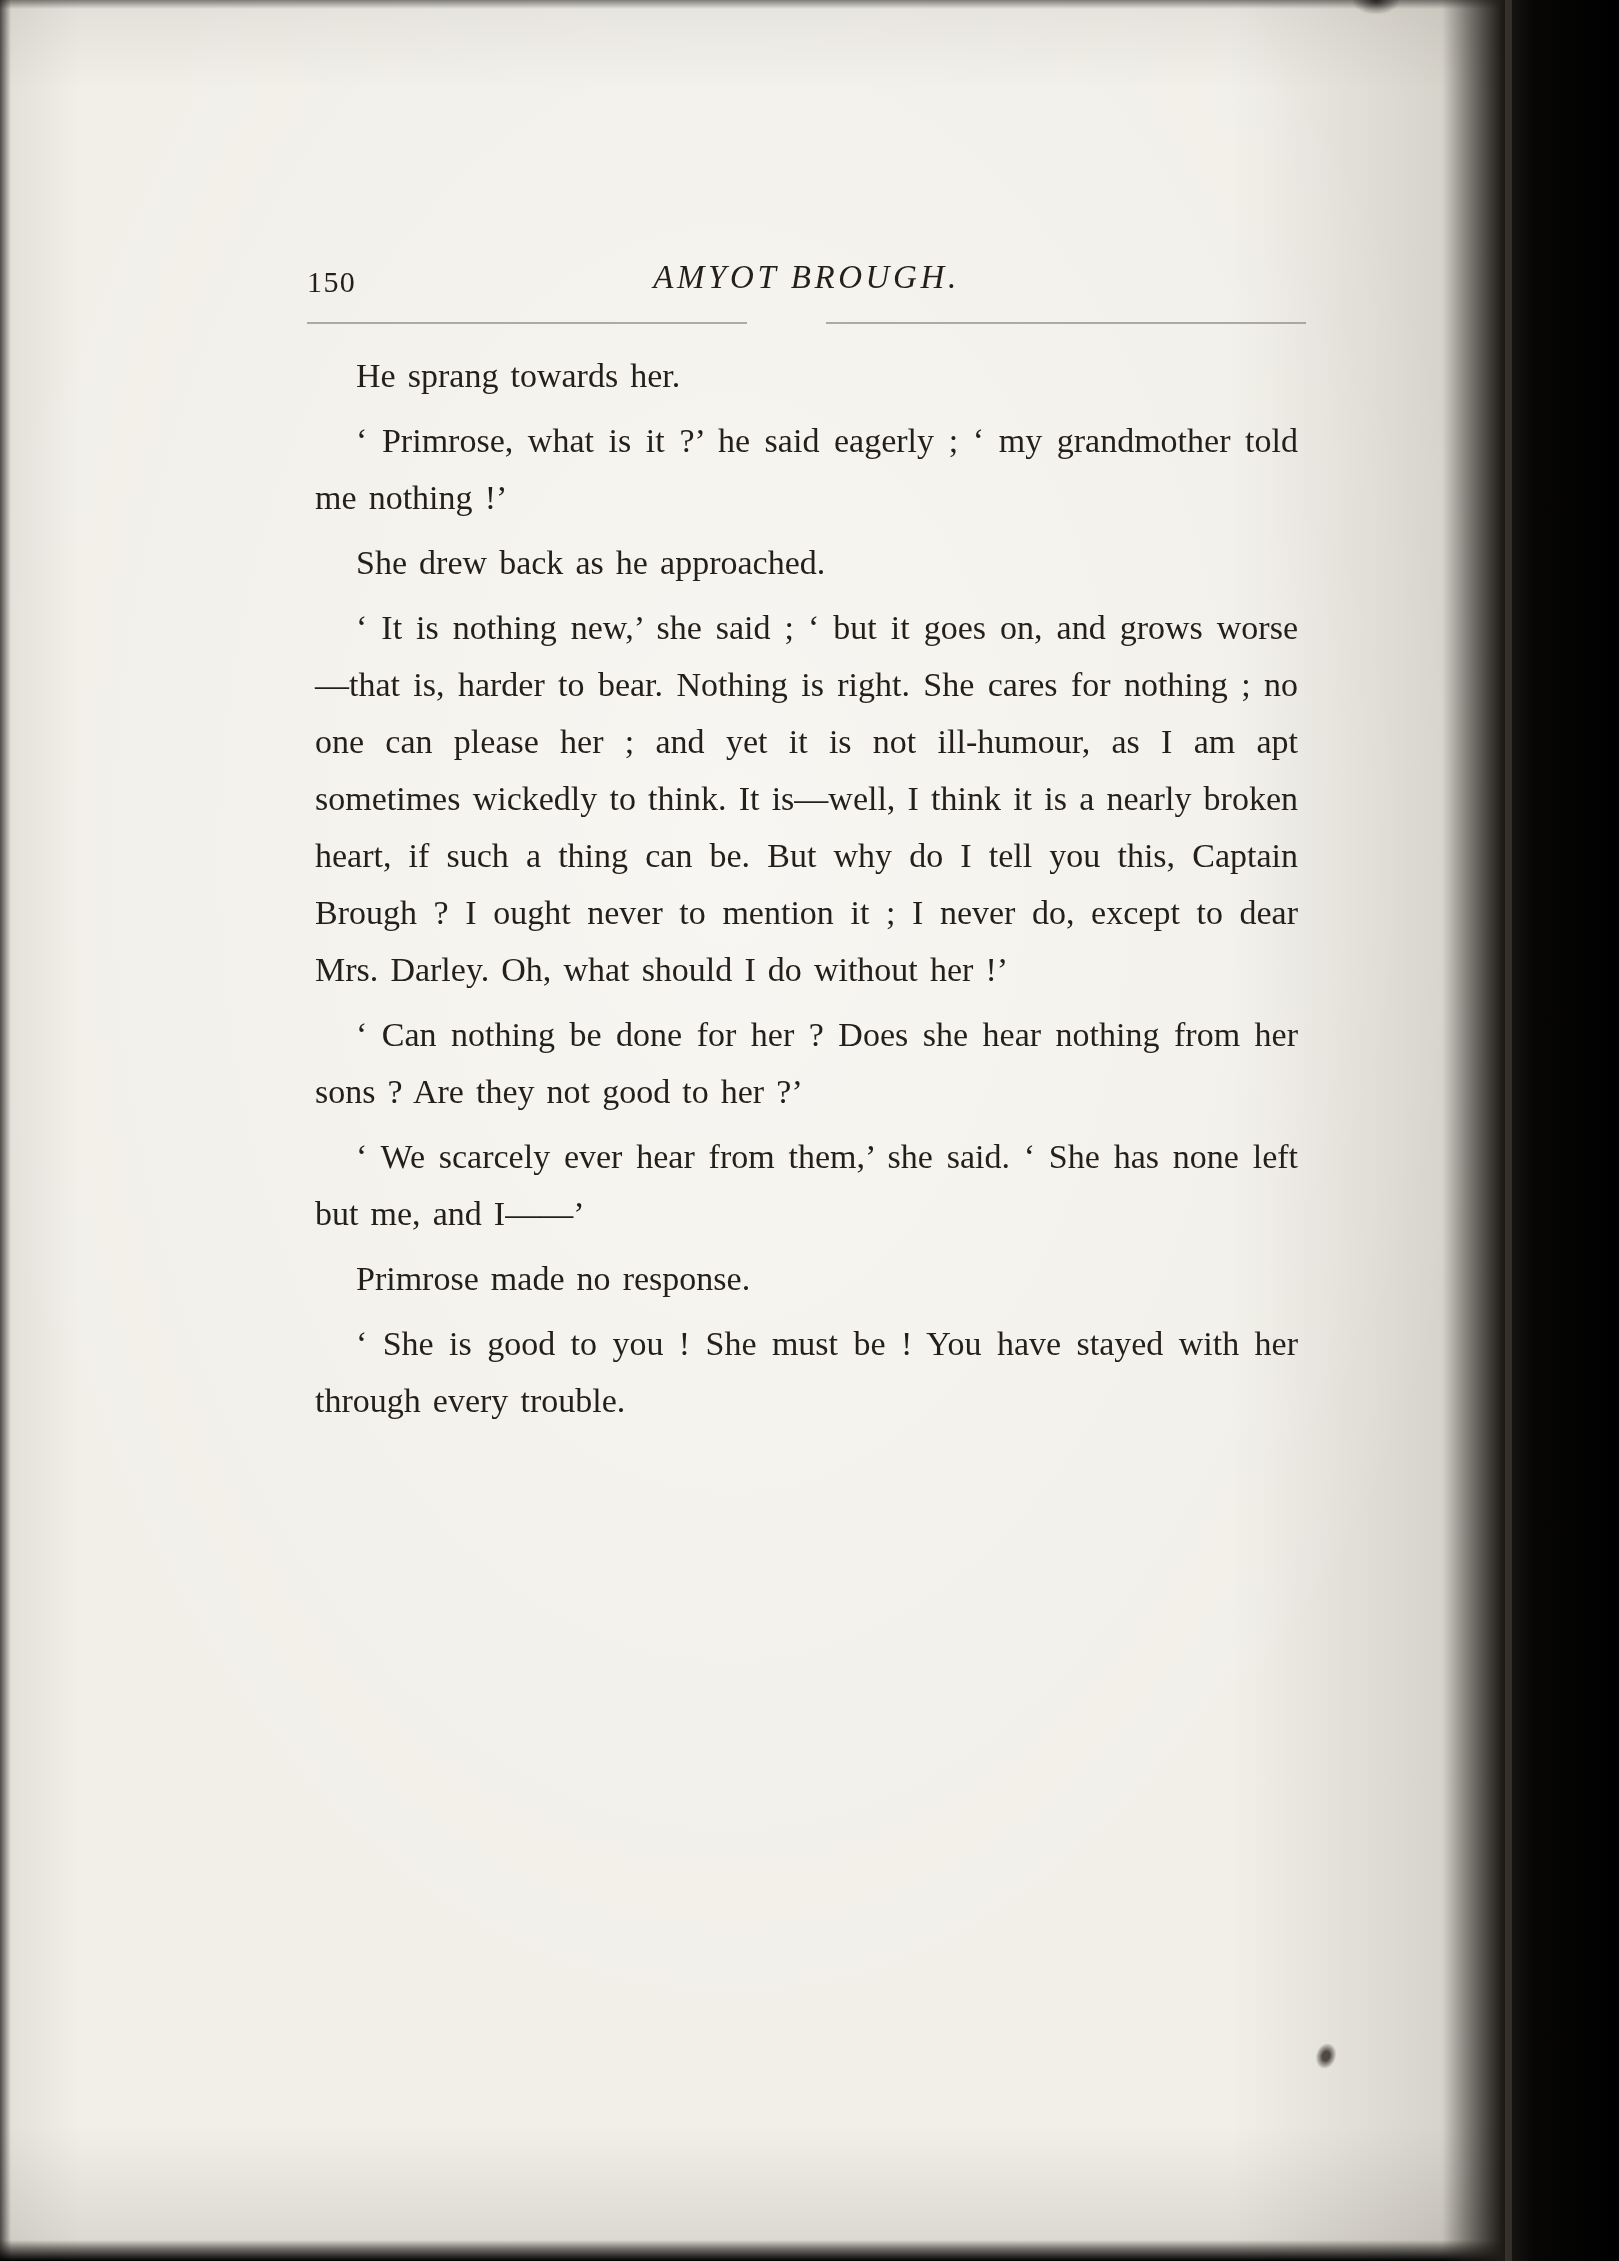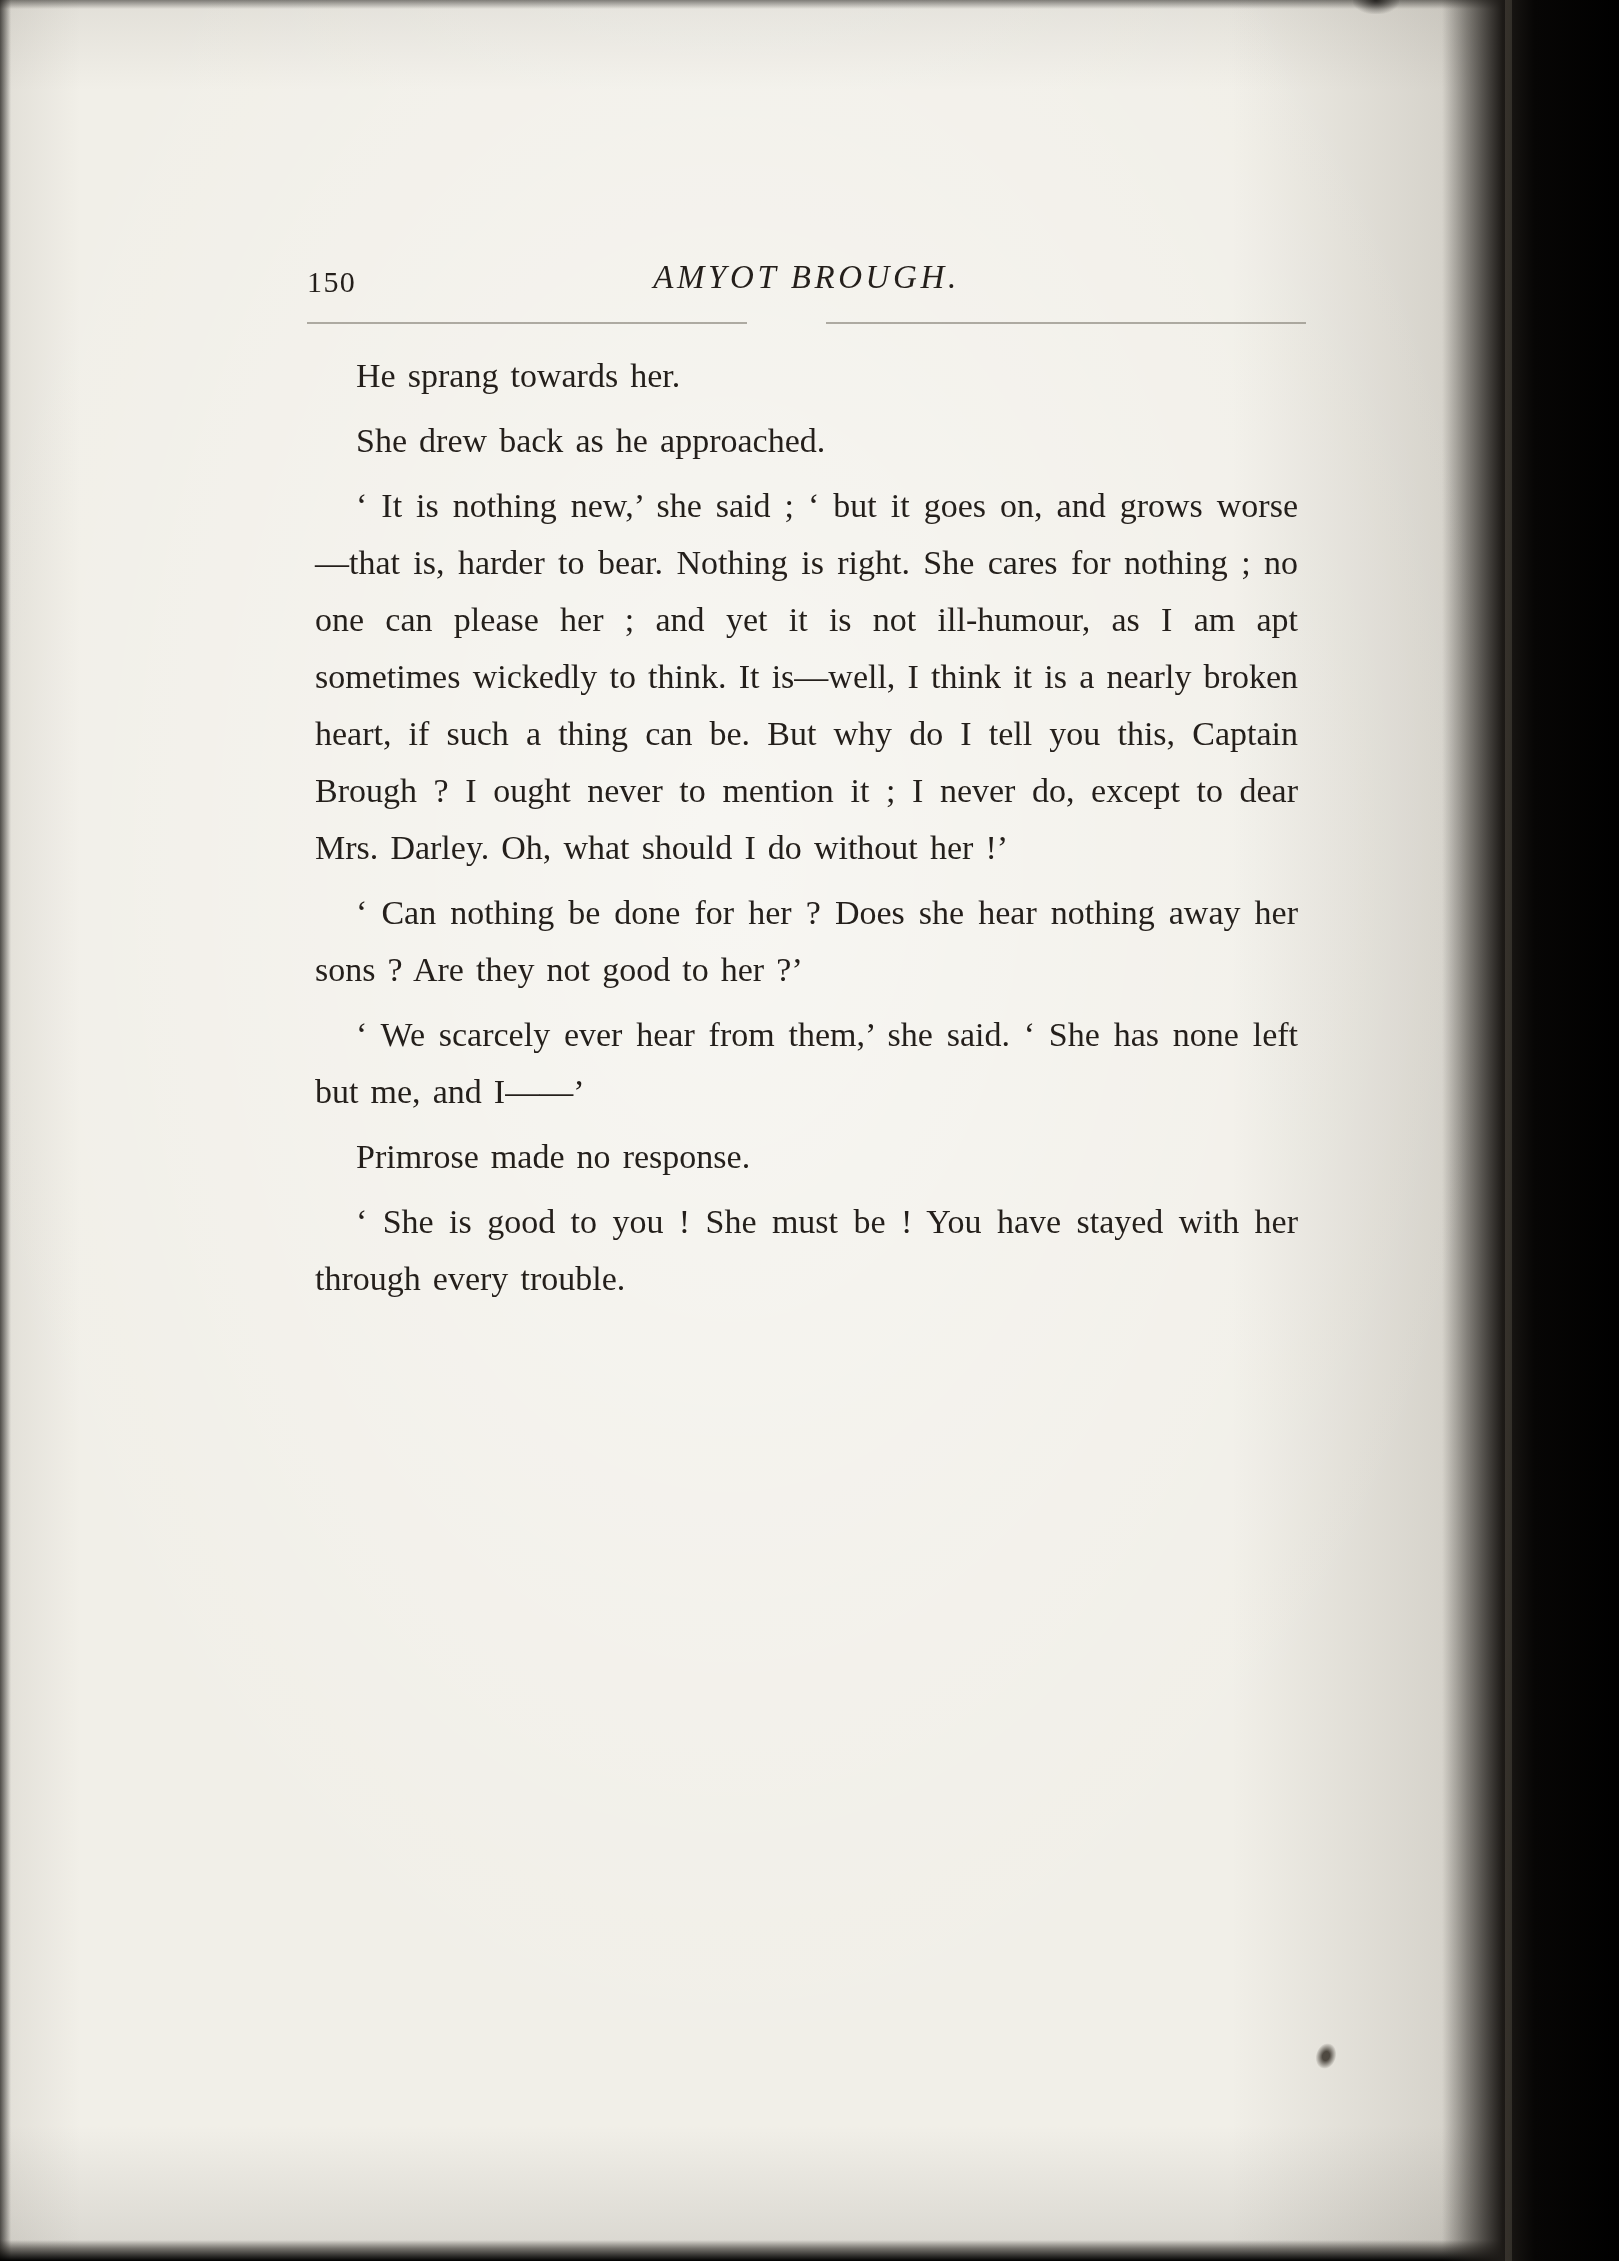--- a/index.html
+++ b/index.html
@@ -168,23 +168,24 @@
 
   <header class="running-header">
     <span class="page-number">150</span>
     <span class="running-title">AMYOT BROUGH.</span>
   </header>
 
   <div class="header-rule"></div>
 
   <main class="body-text">
     <p>He sprang towards her.</p>
+    <p>‘ Primrose, what is it ?’ he said eagerly ; ‘ my grandmother told me nothing !’</p>
     <p>She drew back as he approached.</p>
     <p>‘ It is nothing new,’ she said ; ‘ but it goes on, and grows worse—that is, harder to bear. Nothing is right.  She cares for nothing ; no one can please her ; and yet it is not ill-humour, as I am apt sometimes wickedly to think.  It is—well, I think it is a nearly broken heart, if such a thing can be.  But why do I tell you this, Captain Brough ?  I ought never to mention it ; I never do, except to dear Mrs. Darley.  Oh, what should I do without her !’</p>
-    <p>‘ Can nothing be done for her ?  Does she hear nothing away her sons ?  Are they not good to her ?’</p>
+    <p>‘ Can nothing be done for her ?  Does she hear nothing from her sons ?  Are they not good to her ?’</p>
     <p>‘ We scarcely ever hear from them,’ she said. ‘ She has none left but me, and I——’</p>
     <p>Primrose made no response.</p>
     <p>‘ She is good to you !  She must be !  You have stayed with her through every trouble.</p>
   </main>
 
   <div class="smudge-a"></div>
   <div class="smudge-b"></div>
 
   <div class="edge-top"></div>
   <div class="edge-left"></div>

